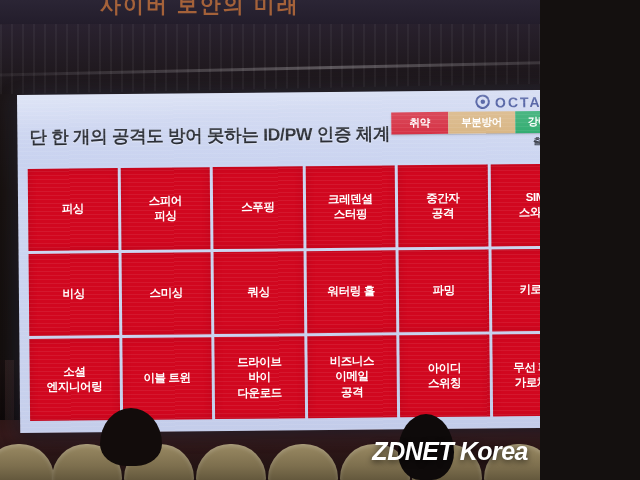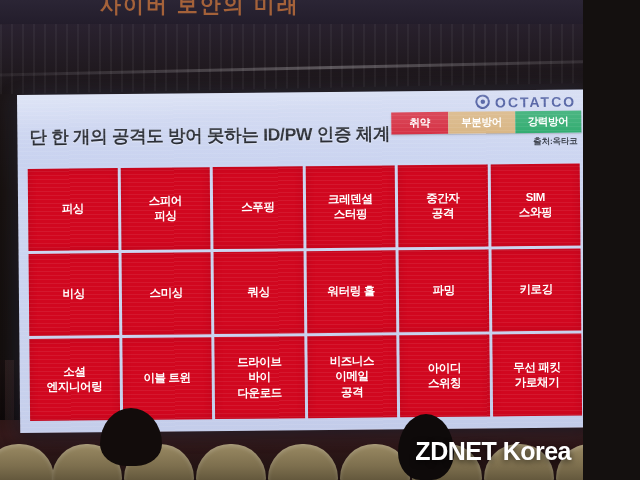--- a/index.html
+++ b/index.html
@@ -4,21 +4,21 @@
 <style>
   * { margin:0; padding:0; box-sizing:border-box; }
 
   html, body {
     width:640px; height:480px; overflow:hidden;
     background:#14100f;
     font-family:"Liberation Sans", sans-serif;
   }
 
   #stage {
-    position:relative; width:583px; height:480px;
+    position:relative; width:540px; height:480px;
     background:#a16207;
     overflow:hidden;
   }
 
   
   .room-dark {
     position:absolute; inset:0;
     background:
       linear-gradient(180deg,#241d28 0%,#1d1719 16%,#17110f 40%,#140f0e 72%,#120d0c 100%);
   }
@@ -161,20 +161,21 @@
     box-shadow:inset 0 2px 4px rgba(255,255,255,.18);
   }
 
   
   .watermark {
     position:absolute; right:12px; bottom:16px; z-index:80;
     font-size:25px; font-weight:800; color:#ffffff;
     letter-spacing:-0.5px; line-height:1;
     text-shadow:0 2px 6px rgba(0,0,0,.65);
     white-space:nowrap;
+    font-style:italic;
   }
 </style>
 </head>
 <body>
 
 <div id="stage">
 
   <div class="room-dark"></div>
   <div class="room-wallslats"></div>
   <div class="room-topbanner">

